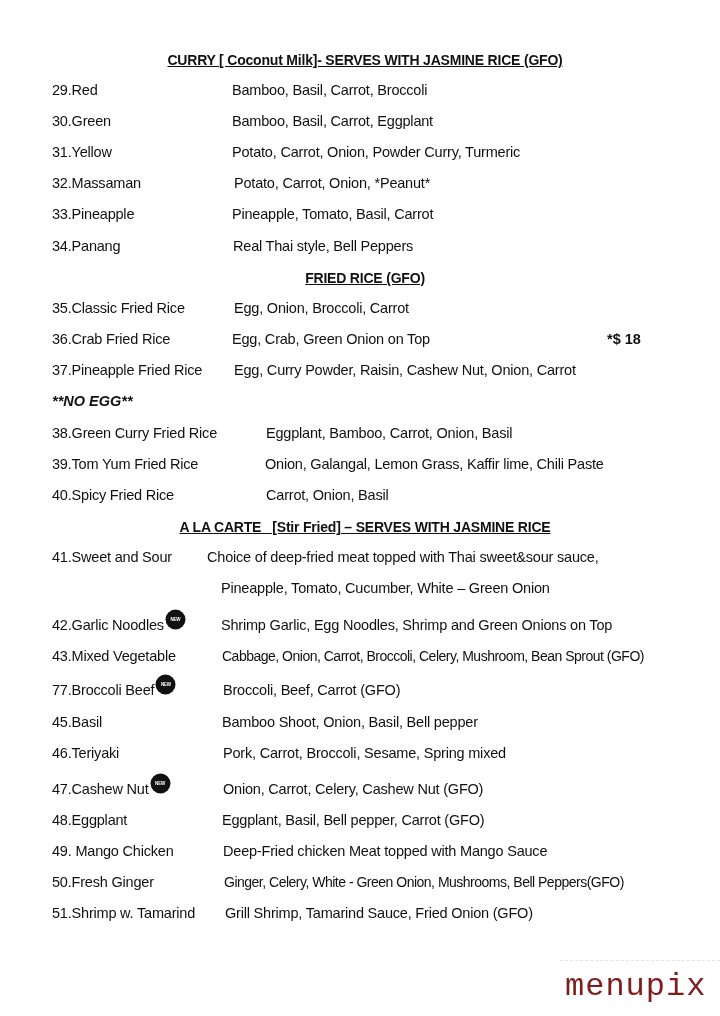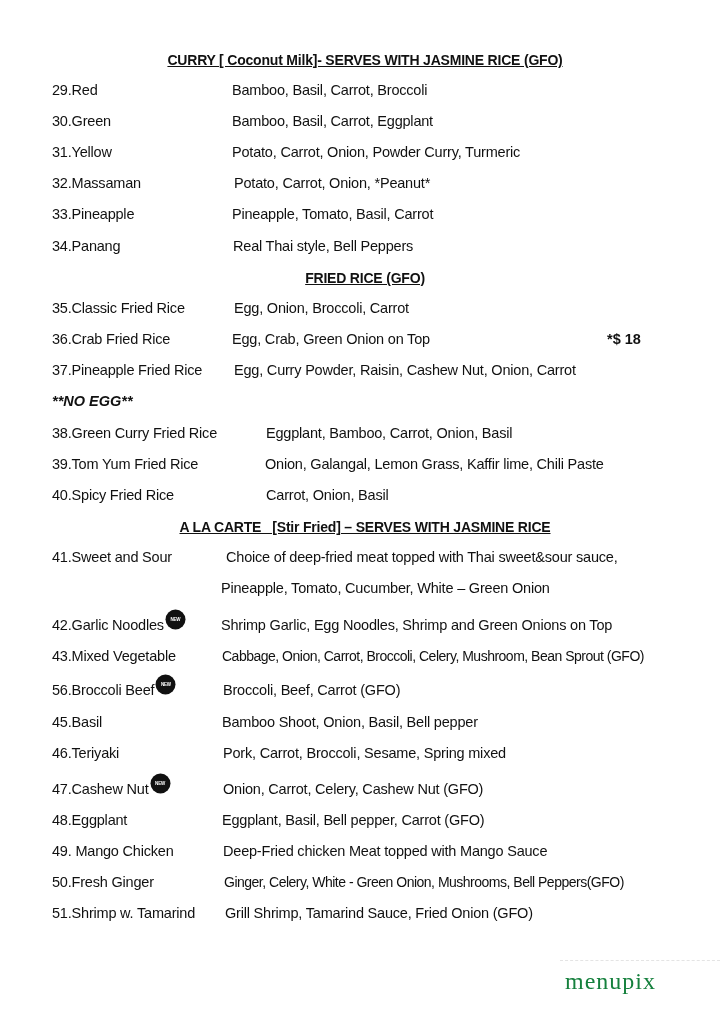--- a/index.html
+++ b/index.html
@@ -20,22 +20,22 @@
     .price { position: absolute; left: 607px; top: 0; font-weight: bold; }
     .note { position: absolute; left: 52px; font-weight: bold; font-style: italic; font-size: 14.5px; }
     .new-badge {
       display: inline-block; width: 17px; height: 17px; border-radius: 50%;
       background: #111; color: #fff; font-size: 4.5px; font-weight: bold;
       text-align: center; line-height: 17px; vertical-align: top; margin-left: 3px;
       position: relative; top: -6px;
       box-shadow: 0 0 0 1.5px #111;
     }
     .watermark {
-      position: absolute; left: 565px; top: 968px; font-size: 24px; color: #15803d;
-      font-family: Liberation Serif, serif; letter-spacing: 1px; font-weight: 300;
+      position: absolute; left: 565px; top: 968px; font-size: 32px; color: #7f1d1d;
+      font-family: Liberation Mono, monospace; letter-spacing: 1px; font-weight: 300;
     }
     .wm-line { position: absolute; left: 560px; top: 960px; width: 160px; border-top: 1px dashed #e4e4e4; }
   </style>
 </head>
 <body>
 
 <div class="page">
 
   <div class="heading" style="top:52px;">CURRY [ Coconut Milk]- SERVES WITH JASMINE RICE (GFO)</div>
 
@@ -92,35 +92,35 @@
   </div>
   <div class="row" style="top:487px;">
     <span class="name">40.Spicy Fried Rice</span>
     <span class="desc" style="left:266px;">Carrot, Onion, Basil</span>
   </div>
 
   <div class="heading" style="top:519px;">A LA CARTE   [Stir Fried] – SERVES WITH JASMINE RICE</div>
 
   <div class="row" style="top:549px;">
     <span class="name">41.Sweet and Sour</span>
-    <span class="desc" style="left:226px;">Choice of deep-fried meat topped with Thai sweet&amp;sour sauce,</span>
+    <span class="desc" style="left:207px;">Choice of deep-fried meat topped with Thai sweet&amp;sour sauce,</span>
   </div>
   <div class="row" style="top:580px;padding-left:48px;">
     <span class="desc" style="left:221px;">Pineapple, Tomato, Cucumber, White – Green Onion</span>
   </div>
   <div class="row" style="top:617px;">
     <span class="name"><span>42.Garlic Noodles</span><span class="new-badge">NEW</span></span>
     <span class="desc" style="left:221px;">Shrimp Garlic, Egg Noodles, Shrimp and Green Onions on Top</span>
   </div>
   <div class="row" style="top:648px;">
     <span class="name">43.Mixed Vegetable</span>
     <span class="desc" style="left:222px; font-size:14px; letter-spacing:-0.5px;">Cabbage, Onion, Carrot, Broccoli, Celery, Mushroom, Bean Sprout (GFO)</span>
   </div>
   <div class="row" style="top:682px;">
-    <span class="name"><span>56.Broccoli Beef</span><span class="new-badge">NEW</span></span>
+    <span class="name"><span>77.Broccoli Beef</span><span class="new-badge">NEW</span></span>
     <span class="desc" style="left:223px;">Broccoli, Beef, Carrot (GFO)</span>
   </div>
   <div class="row" style="top:714px;">
     <span class="name">45.Basil</span>
     <span class="desc" style="left:222px;">Bamboo Shoot, Onion, Basil, Bell pepper</span>
   </div>
   <div class="row" style="top:745px;">
     <span class="name">46.Teriyaki</span>
     <span class="desc" style="left:223px;">Pork, Carrot, Broccoli, Sesame, Spring mixed</span>
   </div>

